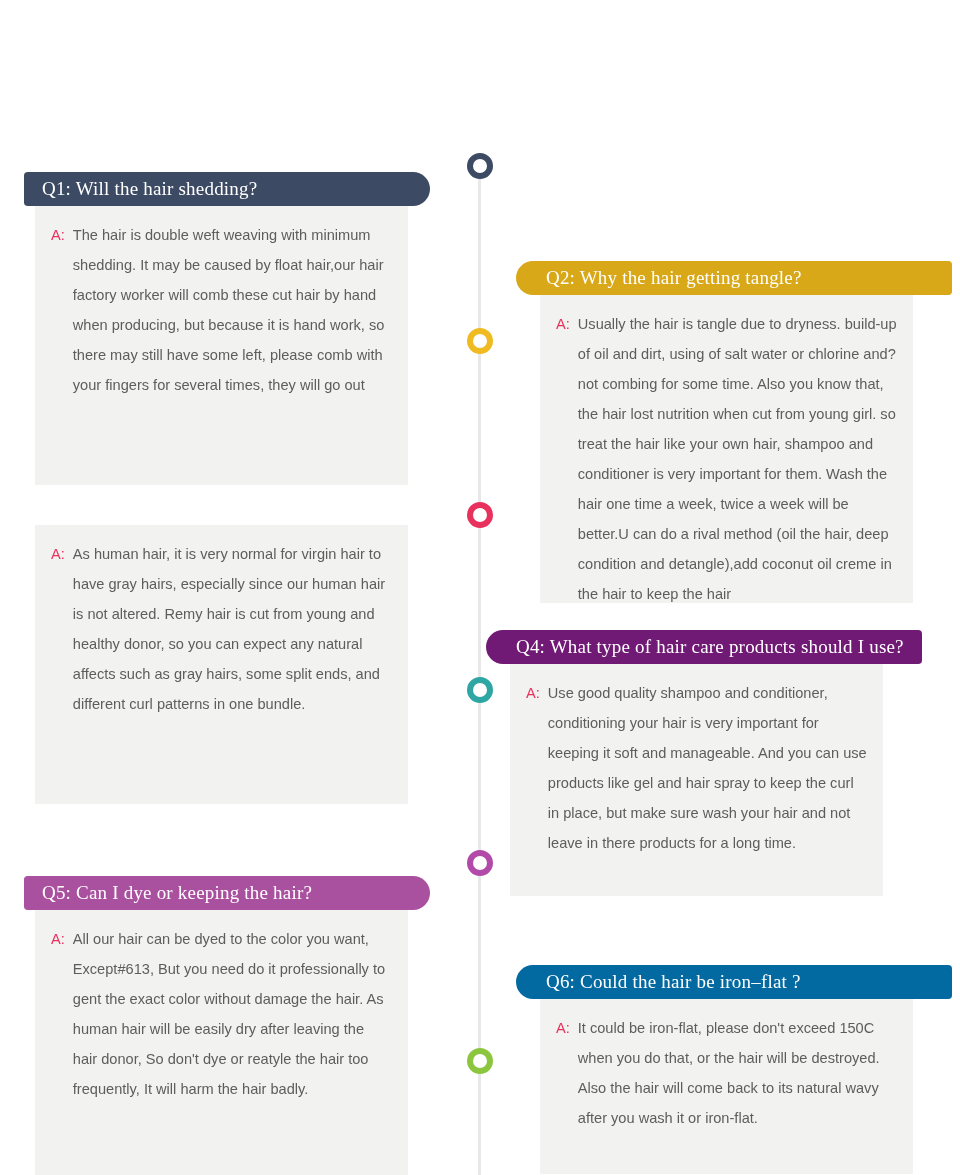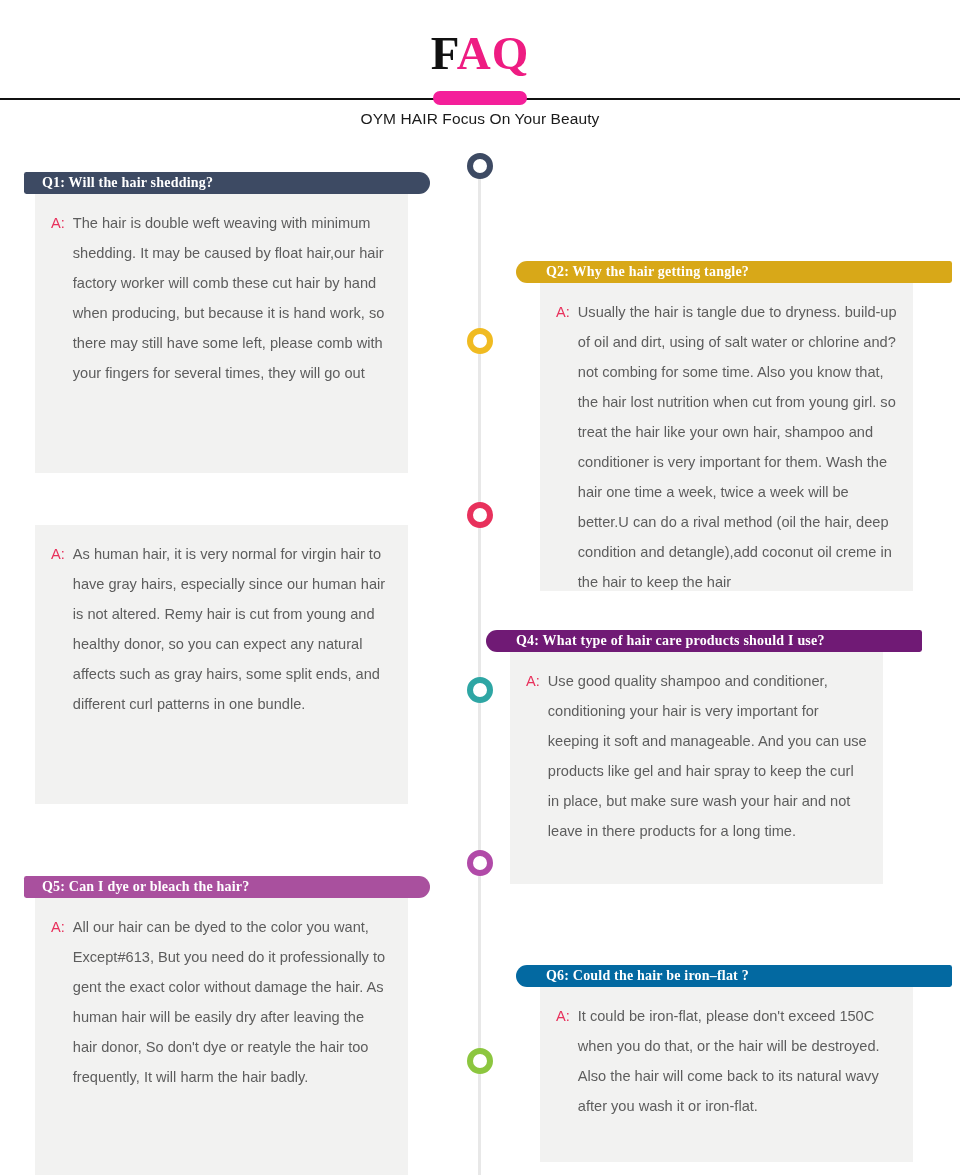--- a/index.html
+++ b/index.html
@@ -80,27 +80,27 @@
     border: 6px solid #888;
     background: #ffffff;
     left: 467px;
   }
 
   
   .card { position: absolute; }
 
   .card-head {
     position: relative;
-    height: 22px;
+    height: 34px;
     display: flex;
     align-items: center;
     color: #ffffff;
     font-family: "Liberation Serif", serif;
-    font-weight: bold;
-    font-size: 14px;
+    font-weight: normal;
+    font-size: 19px;
     letter-spacing: 0.2px;
     white-space: nowrap;
   }
   .card.left .card-head {
     width: 406px;
     border-radius: 4px 18px 18px 4px;
     padding-left: 18px;
   }
   .card.right .card-head {
     width: 436px;
@@ -137,28 +137,20 @@
   .answer .a-text {
     flex: 1 1 auto;
     text-align: left;
   }
 </style>
 </head>
 <body>
 
 <div class="page">
 
-  <div class="header">
-    <div class="faq-title">
-      <span class="faq-f">F</span><span class="faq-aq">AQ</span>
-    </div>
-    <div class="header-rule"></div>
-    <div class="header-pill"></div>
-    <div class="tagline">OYM HAIR Focus On Your Beauty</div>
-  </div>
 
   <div class="timeline-line"></div>
   <div id="timeline-nodes">
       <div class="node" style="top: 153px; border-color: rgb(61, 74, 99);"></div>
       <div class="node" style="top: 328px; border-color: rgb(240, 187, 33);"></div>
       <div class="node" style="top: 502px; border-color: rgb(232, 49, 92);"></div>
       <div class="node" style="top: 677px; border-color: rgb(46, 166, 164);"></div>
       <div class="node" style="top: 850px; border-color: rgb(177, 74, 168);"></div>
       <div class="node" style="top: 1048px; border-color: rgb(140, 198, 63);"></div>
     </div>
@@ -193,21 +185,21 @@
       <div class="card right" style="top: 630px; left: 486px;">
         <div class="card-head" style="background: #701a75;">Q4: What type of hair care products should I use?</div>
         <div class="card-body" style="height: 232px;">
           <div class="answer">
             <span class="a-label">A:</span>
             <span class="a-text">Use good quality shampoo and conditioner, conditioning your hair is very important for keeping it soft and manageable. And you can use products like gel and hair spray to keep the curl in place, but make sure wash your hair and not leave in there products for a long time.</span>
           </div>
         </div>
       </div>
       <div class="card left" style="top: 876px; left: 24px;">
-        <div class="card-head" style="background: rgb(169, 80, 158);">Q5: Can I dye or bleach the hair?</div>
+        <div class="card-head" style="background: rgb(169, 80, 158);">Q5: Can I dye or keeping the hair?</div>
         <div class="card-body" style="height: 279px;">
           <div class="answer">
             <span class="a-label">A:</span>
             <span class="a-text">All our hair can be dyed to the color you want, Except#613, But you need do it professionally to gent the exact color without damage the hair.  As human hair will be easily dry after leaving the hair donor, So don't dye or  reatyle the hair too frequently, It will harm the hair badly.</span>
           </div>
         </div>
       </div>
       <div class="card right" style="top: 965px; left: 516px;">
         <div class="card-head" style="background: #0369a1;">Q6:  Could the hair be iron–flat ?</div>
         <div class="card-body" style="height: 175px;">

